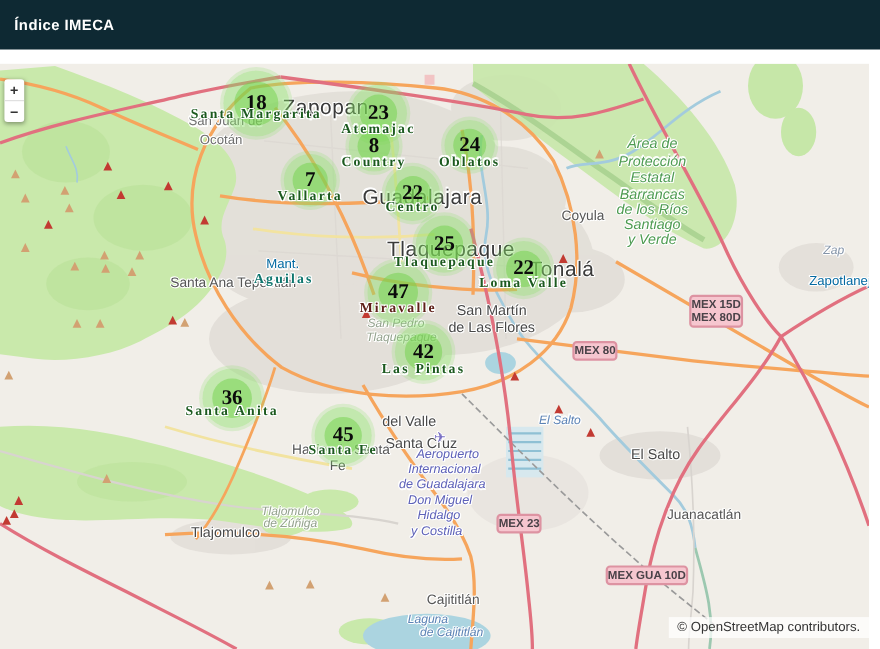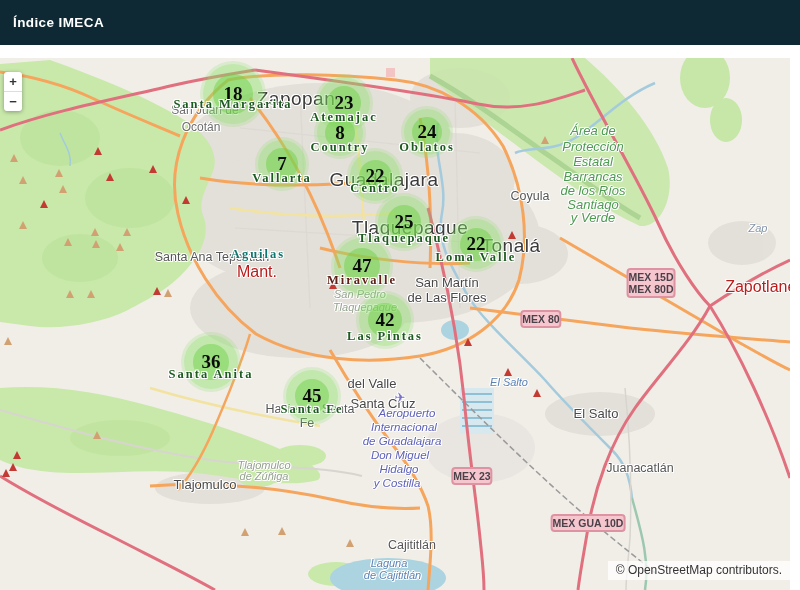--- a/index.html
+++ b/index.html
@@ -4,21 +4,21 @@
 <style>
   html,body{margin:0;padding:0;background:#fff;}
   body{width:800px;height:590px;position:relative;overflow:hidden;font-family:"Liberation Sans",sans-serif;}
   .header{position:absolute;top:0;left:0;width:800px;height:45px;background:#0e2933;display:flex;align-items:center;padding:0 13px;box-sizing:border-box;}
   .title{color:#ffffff;font-size:13.5px;font-weight:bold;letter-spacing:.4px;font-family:"Liberation Sans",sans-serif;}
   #map{position:absolute;top:58px;left:0;width:790px;height:532px;overflow:hidden;background:#f1eee8;}
   #basemap{position:absolute;left:0;top:0;z-index:0;}
   .plabel{position:absolute;transform:translate(-50%,-50%);white-space:nowrap;z-index:2;font-family:"Liberation Sans",sans-serif;
     text-shadow:1px 0 0 #fff,-1px 0 0 #fff,0 1px 0 #fff,0 -1px 0 #fff,1px 1px 0 #fff,-1px -1px 0 #fff;}
   .city{font-size:19px;color:#3a3a3a;letter-spacing:.5px;}
-  .townbig{font-size:16px;color:#b91c1c;margin-top:32px;}
+  .townbig{font-size:12px;color:#0369a1;}
   .town{font-size:13px;color:#484848;}
   .village{font-size:12.5px;color:#565656;}
   .hamlet{font-size:12px;color:#6e6e6e;}
   .park{font-size:13px;font-style:italic;color:#4d9b51;}
   .water{font-size:11px;font-style:italic;color:#5b82b5;}
   .waterg{font-size:11px;font-style:italic;color:#8494a8;}
   .suburb{font-size:11px;font-style:italic;color:#94a28e;}
   .airport{font-size:11.5px;font-style:italic;color:#5d61b8;}
   .airport-icon{font-size:13px;font-style:normal;color:#7a70c4;}
   .m-outer{position:absolute;border-radius:50%;background:rgba(138,223,104,.45);box-shadow:0 0 0 3px rgba(138,223,104,.22);z-index:3;}
@@ -140,21 +140,21 @@
       <div class="plabel town" style="left: 372px; top: 325px;">del Valle</div>
       <div class="plabel village" style="left: 310px; top: 351px;">Hacienda Santa</div>
       <div class="plabel village" style="left: 307px; top: 365px;">Fe</div>
       <div class="plabel water" style="left: 509px; top: 324px;">El Salto</div>
       <div class="plabel town" style="left: 596px; top: 355px;">El Salto</div>
       <div class="plabel town" style="left: 205px; top: 426px;">Tlajomulco</div>
       <div class="plabel suburb" style="left: 264px; top: 407px;">Tlajomulco</div>
       <div class="plabel suburb" style="left: 264px; top: 418px;">de Zúñiga</div>
       <div class="plabel village" style="left: 412px; top: 487px;">Cajititlán</div>
       <div class="plabel water" style="left: 389px; top: 505px;">Laguna</div>
-      <div class="plabel water" style="left: 371px; top: 517px; padding-left: 43px;">de Cajititlán</div>
+      <div class="plabel water" style="left: 389px; top: 517px; padding-left: 43px;">de Cajititlán</div>
       <div class="plabel village" style="left: 640px; top: 410px;">Juanacatlán</div>
       <div class="plabel townbig" style="left: 767px; top: 197px;">Zapotlanejo</div>
       <div class="plabel waterg" style="left: 758px; top: 170px;">Zap</div>
       <div class="plabel park" style="left: 593px; top: 72px;">Área de</div>
       <div class="plabel park" style="left: 593px; top: 88px;">Protección</div>
       <div class="plabel park" style="left: 593px; top: 103px;">Estatal</div>
       <div class="plabel park" style="left: 593px; top: 118px;">Barrancas</div>
       <div class="plabel park" style="left: 593px; top: 132px;">de los Ríos</div>
       <div class="plabel park" style="left: 593px; top: 146px;">Santiago</div>
       <div class="plabel park" style="left: 593px; top: 159px;">y Verde</div>

